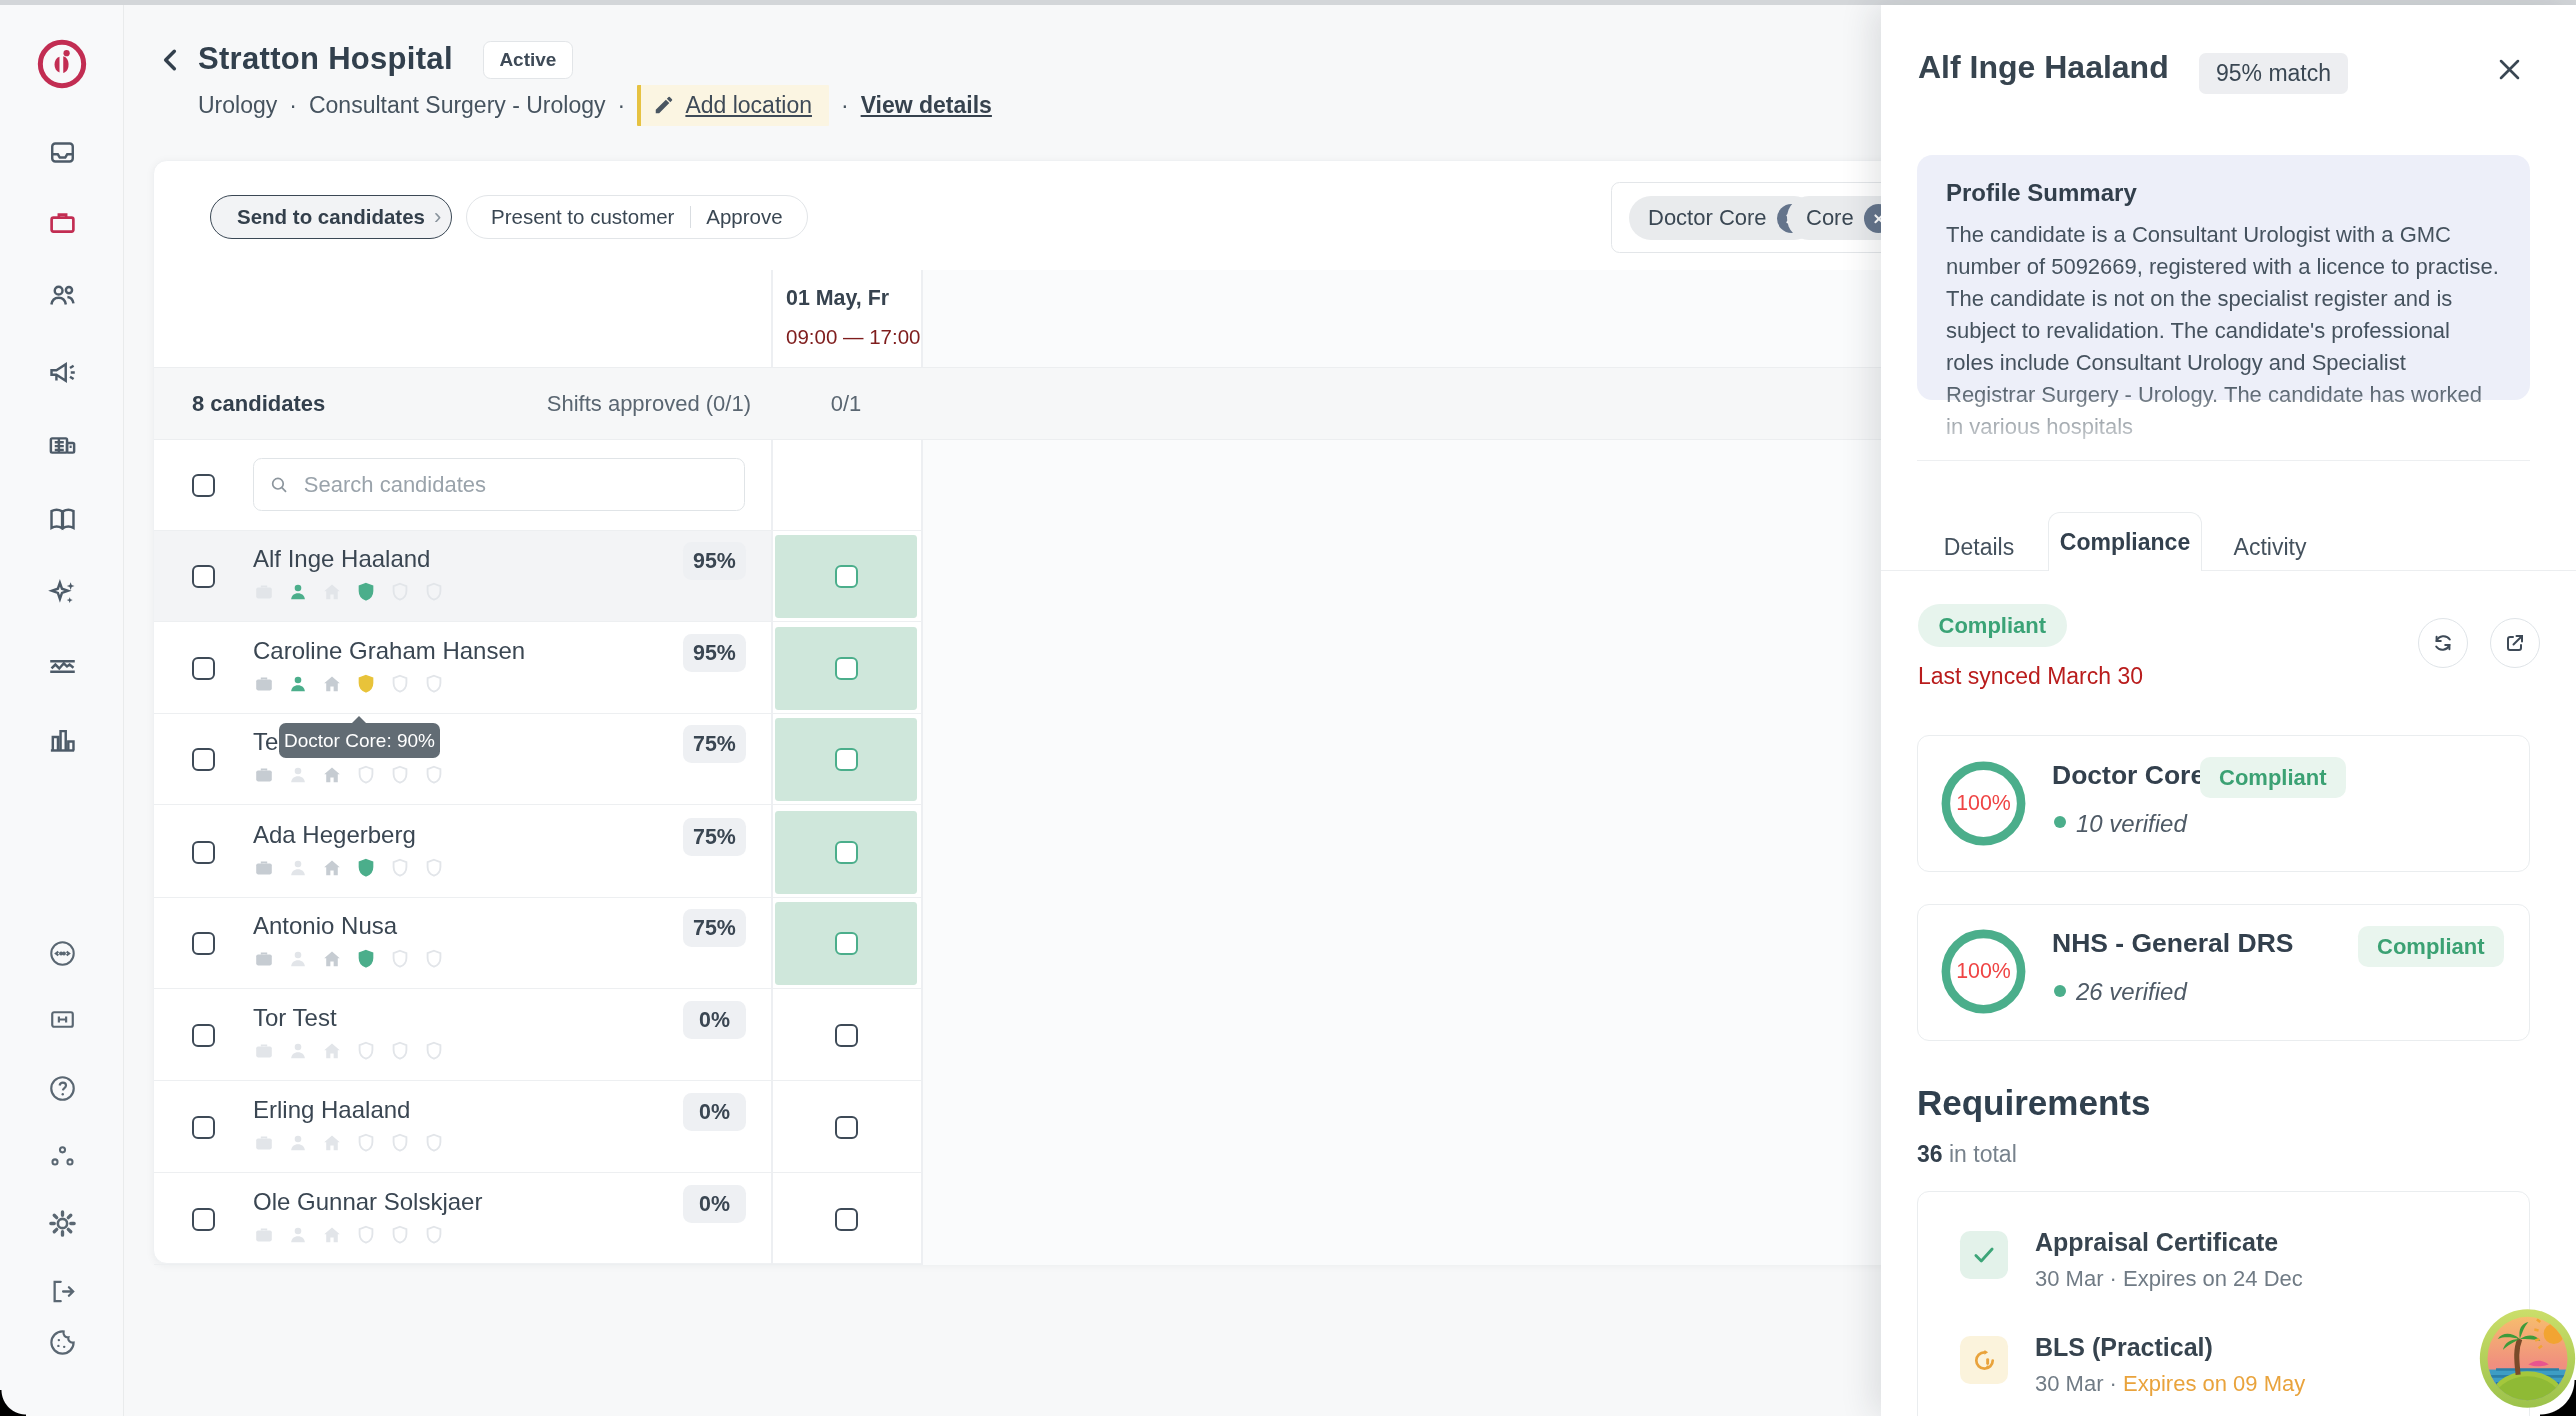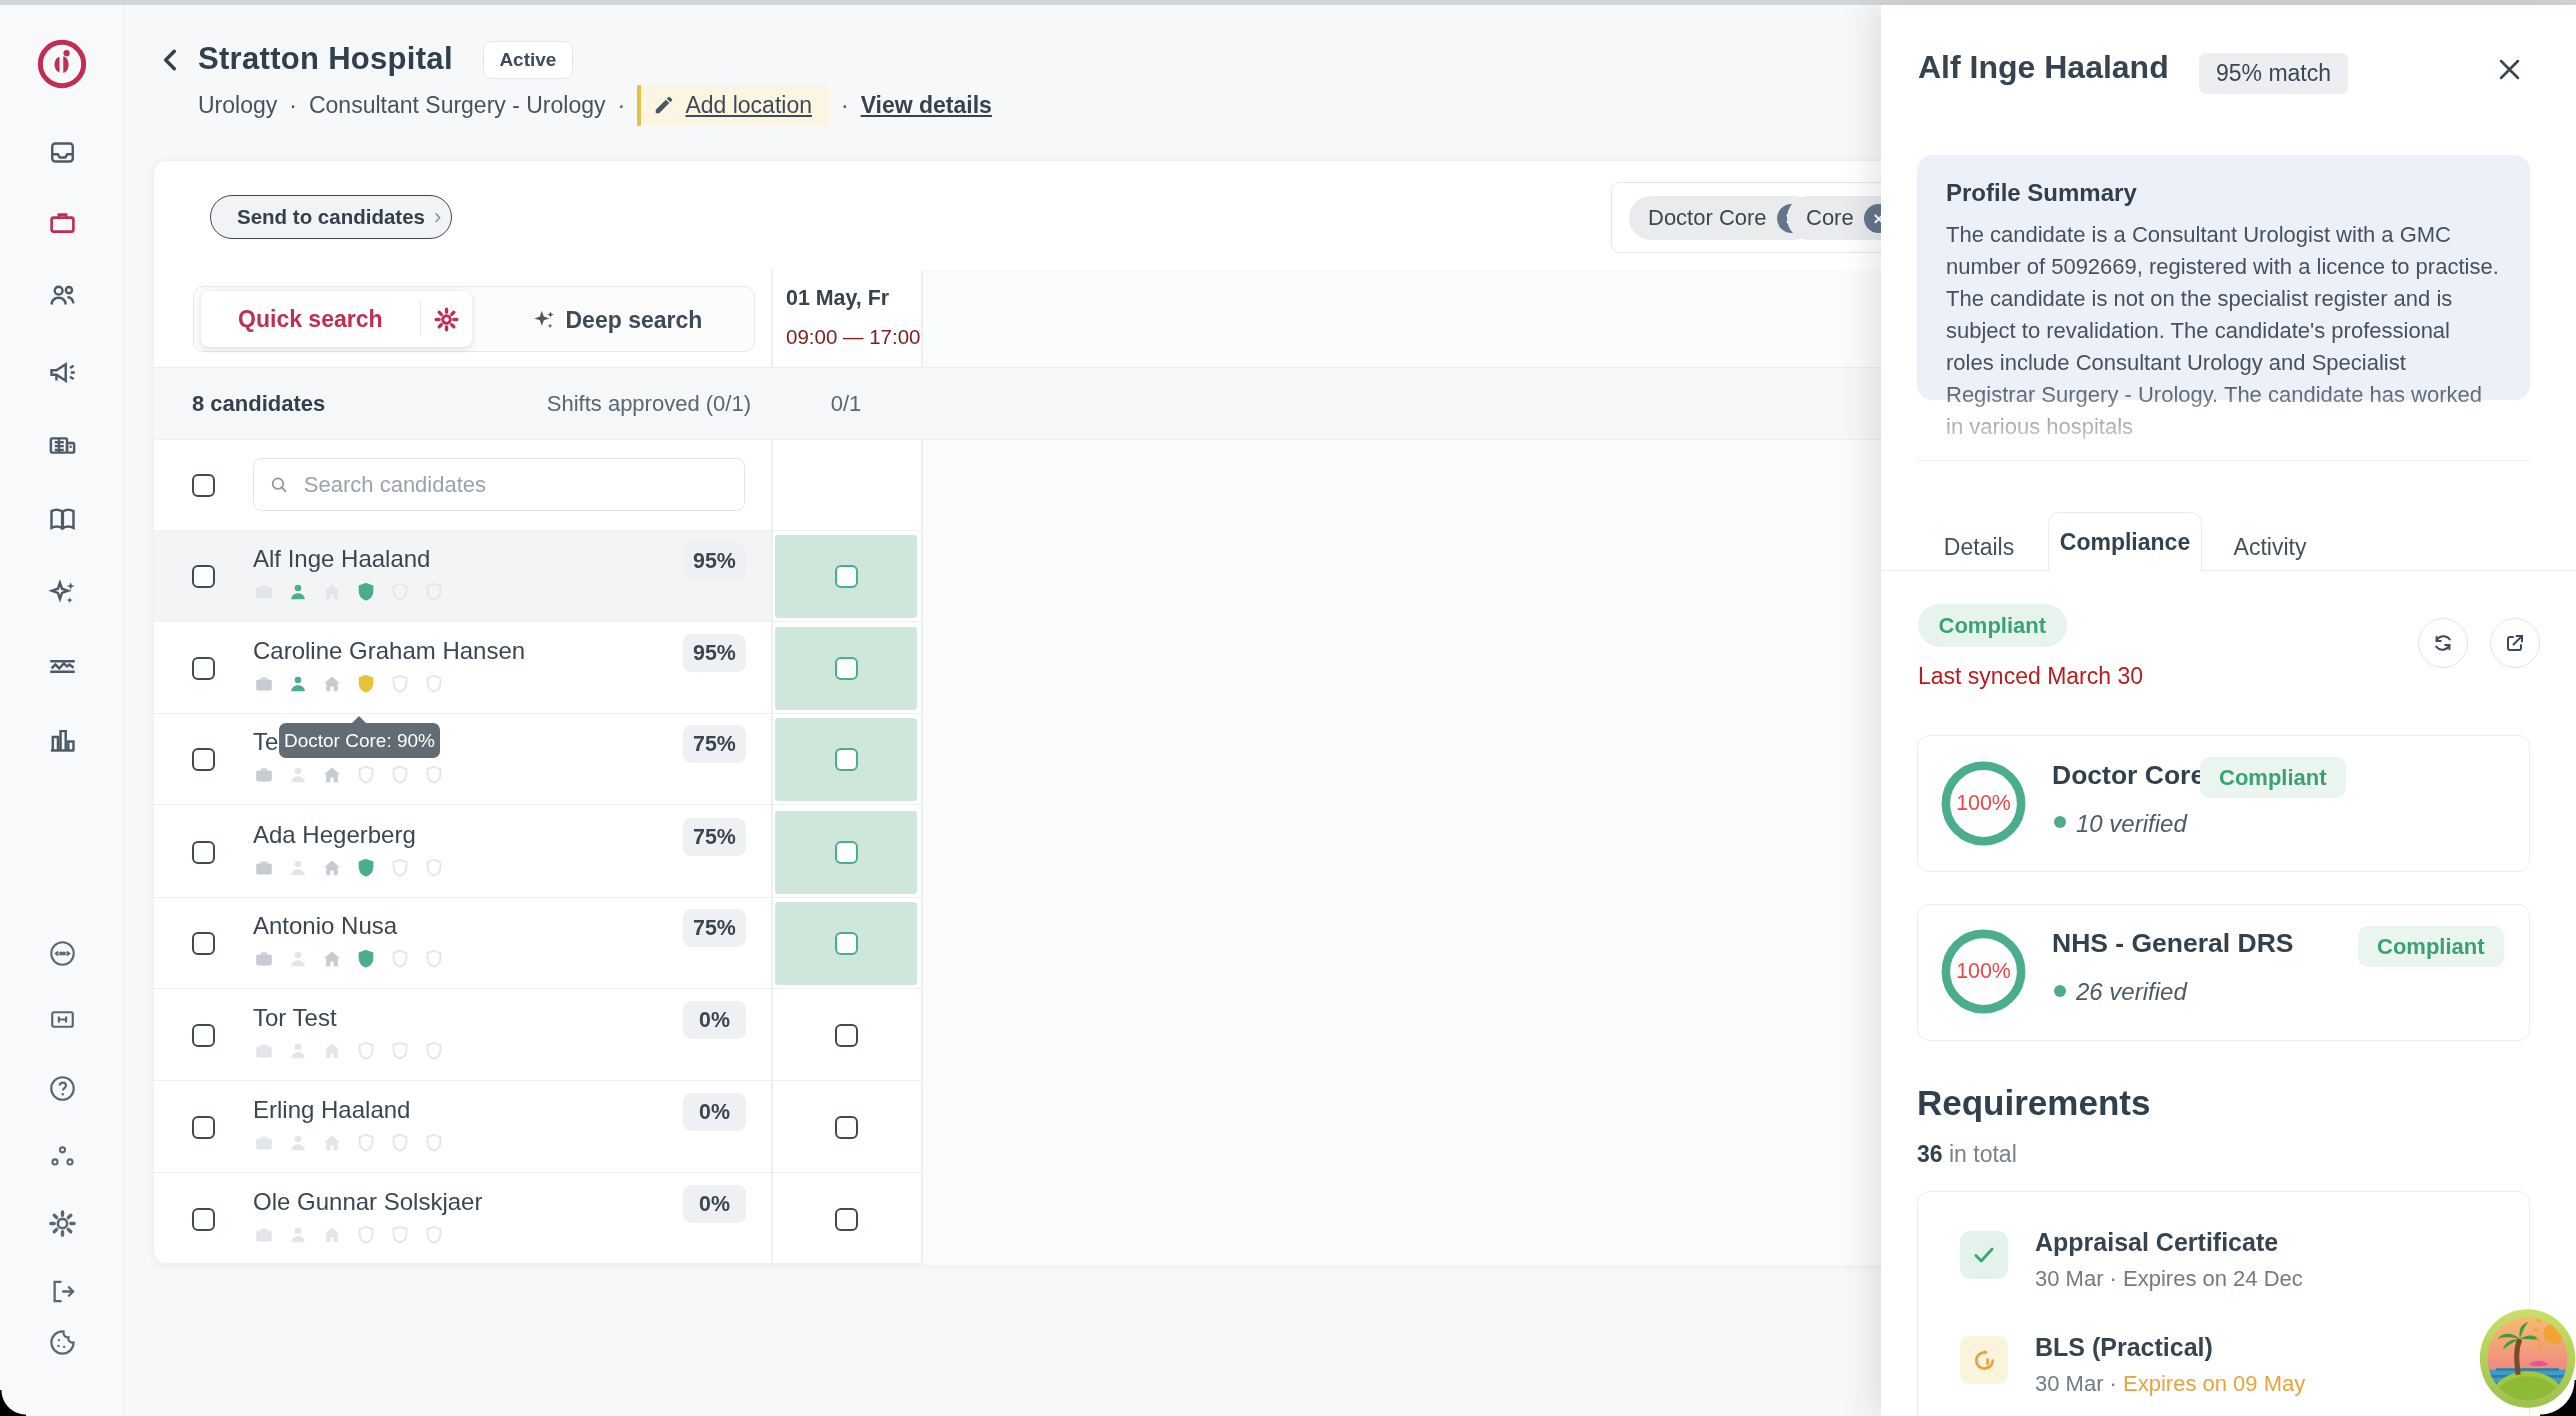--- a/index.html
+++ b/index.html
@@ -252,20 +252,25 @@
     <span>·</span>
     <span class="viewdet">View details</span>
   </div>
 
   <div class="abs card">
 
     <div class="abs pill1" style="left:56px;top:34px;">
         <span>Send to candidates</span>
       </div>
     <div class="abs wfsep" style="left:280px;top:43px;">›</div>
+    <div class="abs pill2" style="left:312px;top:34px;">
+      <span>Present to customer</span>
+      <span class="vdiv"></span>
+      <span>Approve</span>
+    </div>
 
     <div class="abs chipbox">
       <span class="fchip" style="left:17px;">
         <span>Doctor Core</span>
         <span class="x">
             <svg width="13.7" height="13.7" viewBox="0 0 16 16">
               <path d="M4 4l8 8M12 4l-8 8" stroke="#fff" stroke-width="2.4" stroke-linecap="round"></path>
             </svg>
           </span>
       </span>
@@ -276,40 +281,20 @@
               <path d="M4 4l8 8M12 4l-8 8" stroke="#fff" stroke-width="2.4" stroke-linecap="round"></path>
             </svg>
           </span>
       </span>
     </div>
 
     <div class="abs rzone"></div>
     <div class="abs colline" style="left:617px;top:109px;height:995px;"></div>
     <div class="abs colline" style="left:767px;top:109px;height:995px;"></div>
 
-    <div class="abs seg">
-      <div class="qpill">
-        <span class="lab">Quick search</span>
-        <span class="d"></span>
-        <span class="gear">
-          <svg width="27" height="27" viewBox="0 0 24 24" fill="none" stroke="currentColor" stroke-width="3" stroke-linecap="round">
-              <circle cx="12" cy="12" r="3.4" stroke-width="2.6"></circle>
-              <path d="M12 2.8v2.7M12 18.5v2.7M2.8 12h2.7M18.5 12h2.7M5.5 5.5l1.9 1.9M16.6 16.6l1.9 1.9M18.5 5.5l-1.9 1.9M7.4 16.6l-1.9 1.9"></path>
-            </svg>
-        </span>
-      </div>
-      <div class="deep">
-        <svg width="26" height="26" viewBox="0 0 24 24">
-            <path d="M10 3.5l1.8 5.2 5.2 1.8-5.2 1.8L10 17.5l-1.8-5.2L3 10.5l5.2-1.8z" fill="#4D5B68"></path>
-            <path d="M18 4l.8 2.2L21 7l-2.2.8L18 10l-.8-2.2L15 7l2.2-.8z" fill="#4D5B68"></path>
-            <path d="M17.6 15l.6 1.8 1.8.6-1.8.6-.6 1.8-.6-1.8-1.8-.6 1.8-.6z" fill="#4D5B68"></path>
-          </svg>
-        <span>Deep search</span>
-      </div>
-    </div>
 
     <div class="abs datehead">01 May, Fr</div>
     <div class="abs datetime">09:00 — 17:00</div>
 
     <div class="abs band2">
       <div class="abs" style="left:38px;font-size:22px;font-weight:700;color:#33404D;position:absolute;top:23px;">8 candidates</div>
       <div class="abs" style="left:325px;width:272px;text-align:right;font-size:22px;color:#5A6671;top:23px;">Shifts approved (0/1)</div>
       <div class="abs" style="left:617px;width:150px;text-align:center;font-size:22px;color:#5A6671;top:23px;">0/1</div>
     </div>
 

